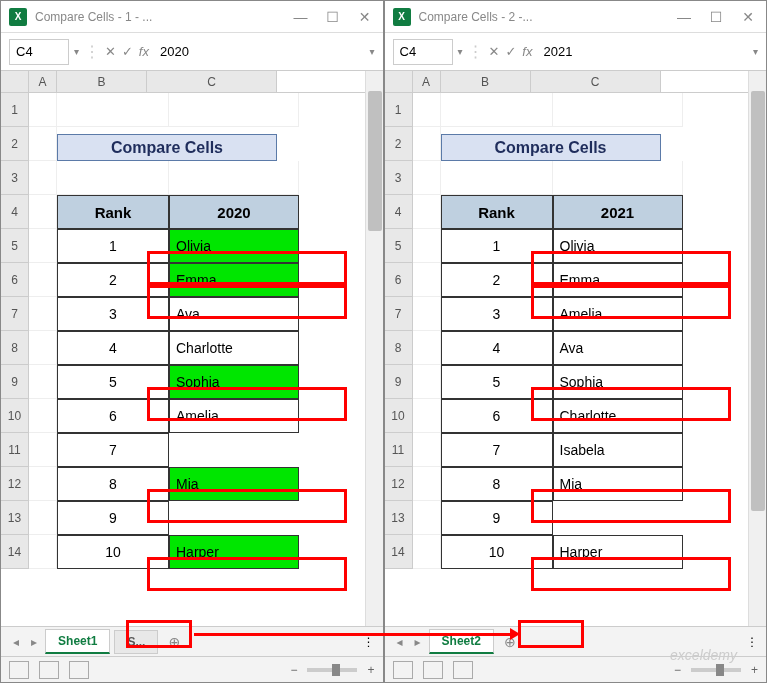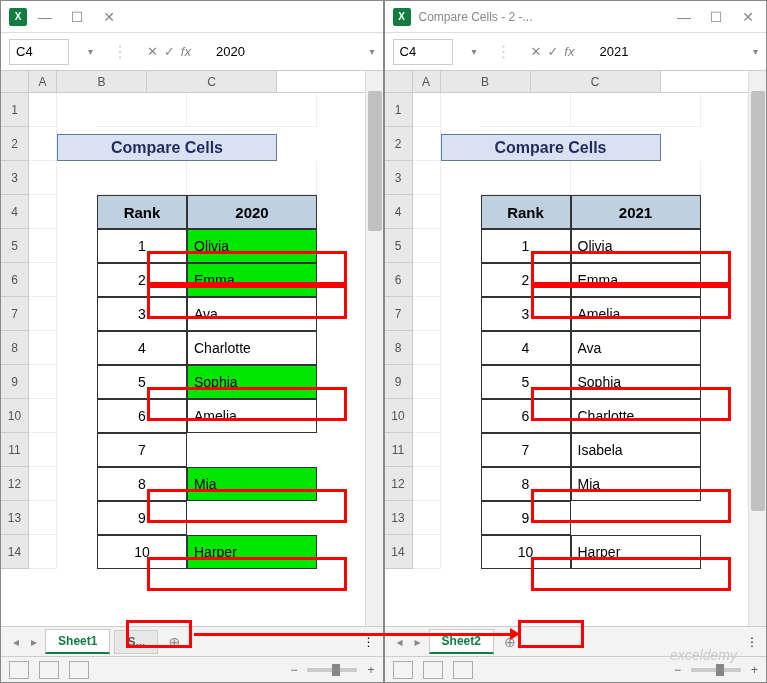--- a/index.html
+++ b/index.html
@@ -4,40 +4,40 @@
 <style>
 * { box-sizing: border-box; margin: 0; padding: 0; font-family: 'Segoe UI', Arial, sans-serif; }
 body { width: 767px; height: 683px; background: #fff; position: relative; overflow: hidden; }
 .windows { display: flex; width: 767px; height: 683px; }
 .window { flex: 1; display: flex; flex-direction: column; border: 1px solid #888; background: #f3f3f3; }
 .titlebar { height: 32px; display: flex; align-items: center; padding: 0 8px; background: #fff; border-bottom: 1px solid #ddd; color: #888; font-size: 12px; }
 .excel-icon { width: 18px; height: 18px; background: #107c41; border-radius: 2px; margin-right: 8px; display: flex; align-items: center; justify-content: center; color: #fff; font-size: 10px; font-weight: bold; }
 .title-text { flex: 1; white-space: nowrap; overflow: hidden; text-overflow: ellipsis; }
 .win-controls { display: flex; gap: 12px; color: #888; }
 .win-btn { cursor: pointer; font-size: 14px; width: 20px; text-align: center; }
-.formula-bar { height: 38px; display: flex; align-items: center; padding: 4px 8px; background: #fff; border-bottom: 1px solid #ccc; gap: 19px; }
+.formula-bar { height: 38px; display: flex; align-items: center; padding: 4px 8px; background: #fff; border-bottom: 1px solid #ccc; gap: 5px; }
 .name-box { width: 60px; height: 26px; border: 1px solid #ccc; padding: 2px 6px; font-size: 13px; background: #fff; }
 .fb-dropdown { color: #888; font-size: 10px; }
 .fb-sep { color: #ccc; }
 .fb-icons { display: flex; gap: 6px; color: #888; font-size: 13px; align-items: center; }
 .fx { font-style: italic; font-size: 13px; }
 .fb-value { flex: 1; font-size: 13px; padding: 0 6px; }
 .grid-area { flex: 1; display: flex; flex-direction: column; background: #fff; position: relative; overflow: hidden; }
 .col-headers { display: flex; height: 22px; border-bottom: 1px solid #ccc; }
 .corner { width: 28px; background: #e8e8e8; border-right: 1px solid #ccc; }
 .col-head { background: #e8e8e8; border-right: 1px solid #ccc; text-align: center; font-size: 12px; color: #555; line-height: 22px; }
 .col-A { width: 28px; }
 .col-B { width: 90px; }
 .col-C { width: 130px; }
 .rows { flex: 1; overflow: hidden; position: relative; }
 .row { display: flex; height: 34px; }
 .row-head { width: 28px; background: #e8e8e8; border-right: 1px solid #ccc; border-bottom: 1px solid #ccc; text-align: center; font-size: 12px; color: #555; line-height: 34px; }
 .cell { border-right: 1px solid #eee; border-bottom: 1px solid #eee; font-size: 14px; padding: 0 6px; display: flex; align-items: center; }
 .cell.A { width: 28px; }
-.cell.B { width: 90px; margin-left: 40px; }
+.cell.B { width: 112px; }
 .cell.C { width: 130px; }
 .title-cell { background: #d9e1f2; color: #1f2d5c; font-weight: bold; font-size: 16px; justify-content: center; border: 1px solid #5b7aa8; margin-top: 7px; }
 .header-cell { background: #bfd0e0; font-weight: bold; justify-content: center; border: 1px solid #333; font-size: 15px; }
 .data-cell-b { border: 1px solid #333; justify-content: center; }
 .data-cell-c { border: 1px solid #333; justify-content: flex-start; }
 .highlight { background: #00e600; }
 .red-box { position: absolute; border: 3px solid #ff0000; pointer-events: none; z-index: 10; }
 .scrollbar-v { position: absolute; right: 0; top: 0; width: 18px; height: 100%; background: #f0f0f0; border-left: 1px solid #ddd; }
 .scroll-thumb { position: absolute; width: 14px; left: 2px; background: #c0c0c0; border-radius: 2px; }
 .sheet-tabs { height: 30px; display: flex; align-items: center; padding: 0 8px; background: #f3f3f3; border-top: 1px solid #ccc; gap: 4px; font-size: 12px; }
@@ -54,20 +54,21 @@
 .arrow-head { position: absolute; z-index: 15; width: 0; height: 0; border-left: 10px solid #ff0000; border-top: 6px solid transparent; border-bottom: 6px solid transparent; }
 .tab-red-box { position: absolute; border: 3px solid #ff0000; z-index: 14; }
 </style>
 </head>
 <body>
 
 <div class="windows" id="windows-container">
   <div class="window">
     <div class="titlebar">
       <div class="excel-icon">X</div>
+      <div class="title-text">Compare Cells - 1 - ...</div>
       <div class="win-controls">
         <span class="win-btn">—</span>
         <span class="win-btn">☐</span>
         <span class="win-btn">✕</span>
       </div>
     </div>
     <div class="formula-bar">
       <input class="name-box" value="C4" style="">
       <span class="fb-dropdown">▾</span>
       <span class="fb-sep">⋮</span>

